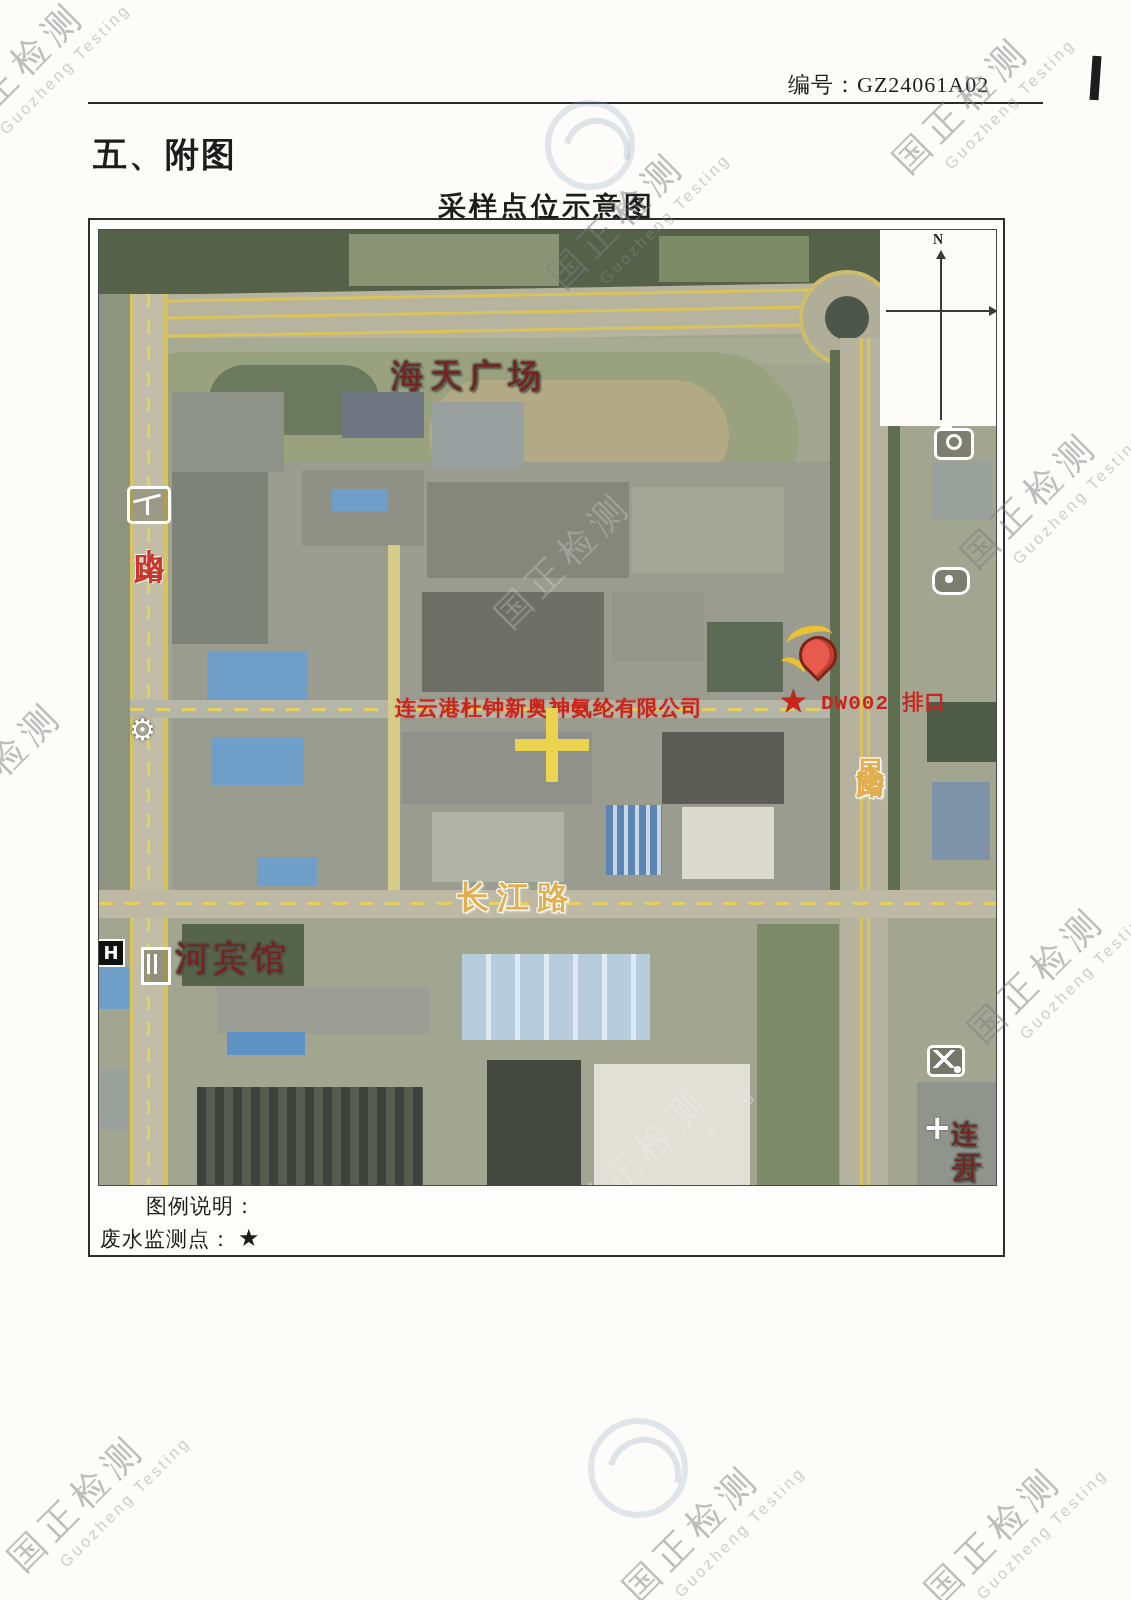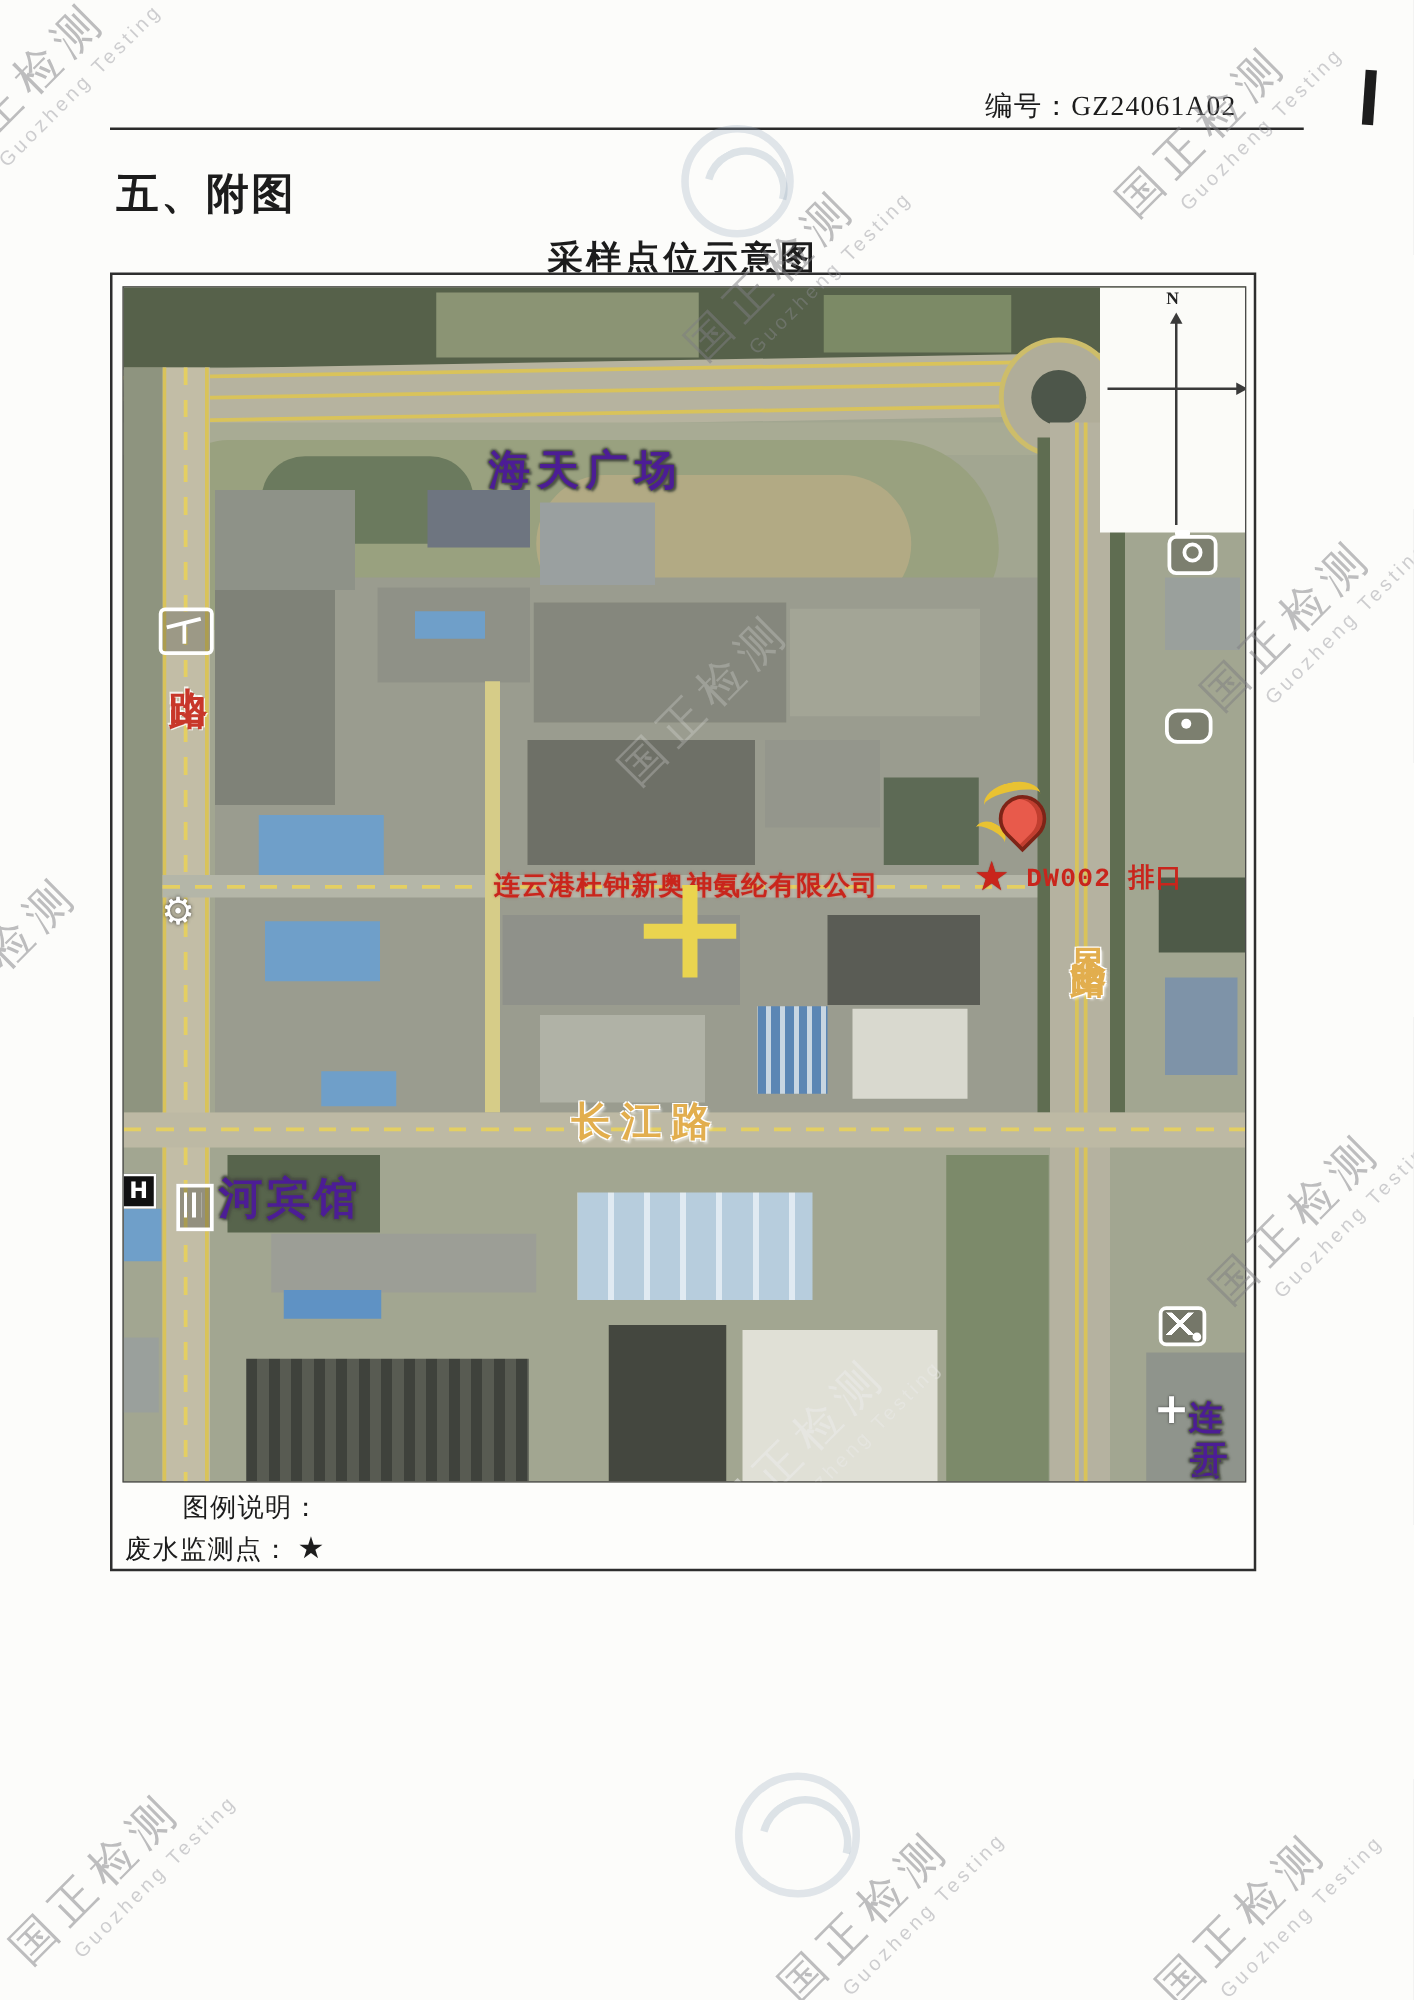--- a/index.html
+++ b/index.html
@@ -19,21 +19,21 @@
   .legend-i{position:absolute;left:10px;top:1004px;font-size:21px;letter-spacing:1px;}
   .legend-star{font-size:24px;padding-left:6px;}
   .end-line{position:absolute;left:0;top:1282px;width:1131px;text-align:center;font-size:25px;font-weight:bold;letter-spacing:1px;}
   .page-foot{position:absolute;left:0;top:1478px;width:1131px;text-align:center;font-size:18px;letter-spacing:4px;}
   .scan-mark{position:absolute;left:1091px;top:56px;width:9px;height:44px;background:#1d1d1d;transform:rotate(4deg);}
 
   
   .sat{position:absolute;left:8px;top:9px;width:897px;height:955px;border:1px solid #4a4a4a;
        background:#a2a691;overflow:hidden;font-family:"DejaVu Sans","Liberation Sans",sans-serif;}
   .blk{position:absolute;}
-  .lbl-white{color:#4c1d95;font-weight:bold;text-shadow:2px 2px 2px #4a4f44,-1px -1px 2px #4a4f44,1px -1px 2px #4a4f44,-1px 1px 2px #4a4f44;}
+  .lbl-white{color:#7f1d1d;font-weight:normal;text-shadow:2px 2px 2px #4a4f44,-1px -1px 2px #4a4f44,1px -1px 2px #4a4f44,-1px 1px 2px #4a4f44;}
   .lbl-yel{color:#e2ae4e;font-weight:bold;text-shadow:1px 1px 0 #fff,-1px -1px 0 #fff,1px -1px 0 #fff,-1px 1px 0 #fff,2px 2px 2px rgba(255,255,255,.6);}
   .lbl-redol{color:#c8372a;font-weight:bold;text-shadow:1px 1px 0 rgba(255,255,255,.8),-1px -1px 0 rgba(255,255,255,.8);}
   .vtext{writing-mode:vertical-rl;text-orientation:upright;letter-spacing:4px;}
   .red{color:#c9251c;}
 
   
   .compass{position:absolute;left:781px;top:0;width:116px;height:196px;background:#fbfbf8;}
   .cmp-n{position:absolute;left:53px;top:2px;font-size:14px;font-weight:bold;font-family:"Liberation Serif",serif;color:#222;}
   .cmp-v{position:absolute;left:60px;top:24px;width:2px;height:166px;background:#3a3a3a;}
   .cmp-v:before{content:"";position:absolute;left:-4px;top:-9px;border:5px solid transparent;border-bottom:9px solid #3a3a3a;}

